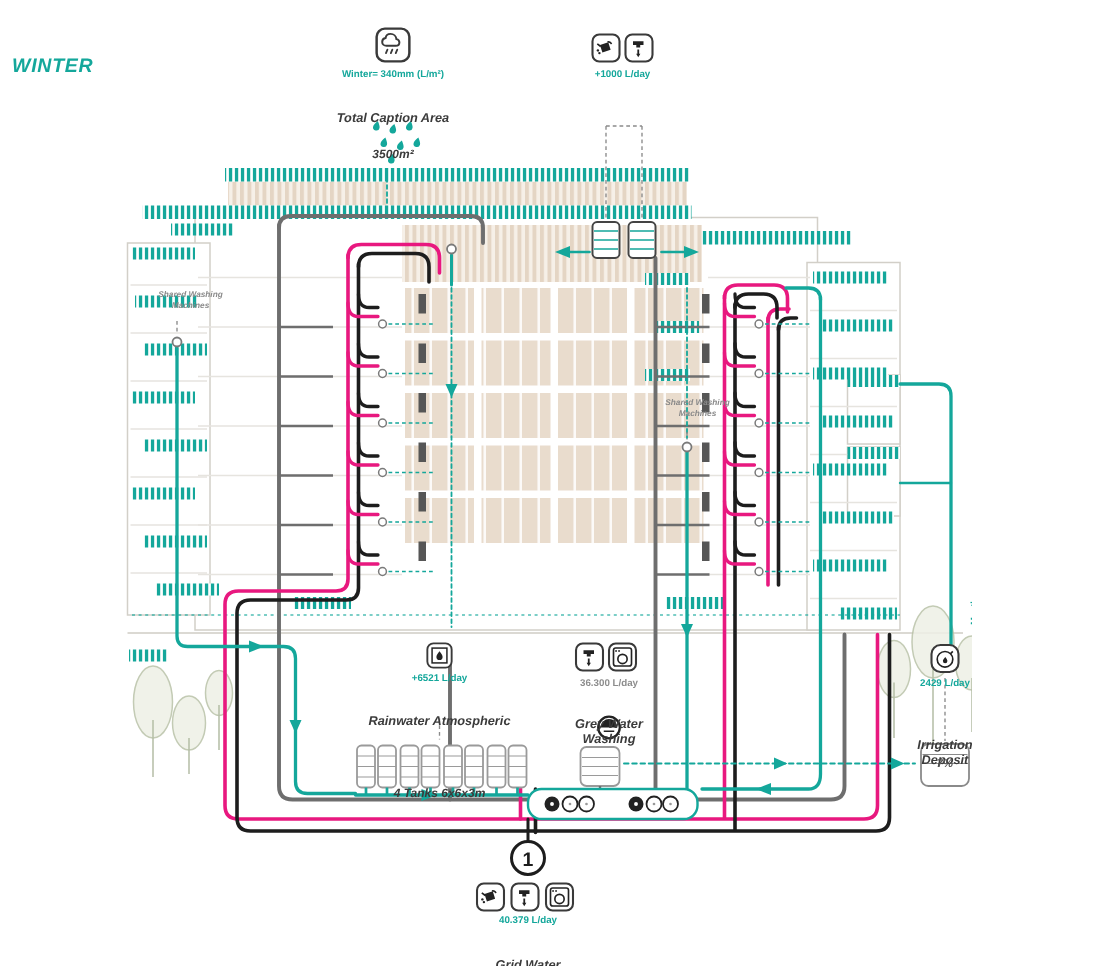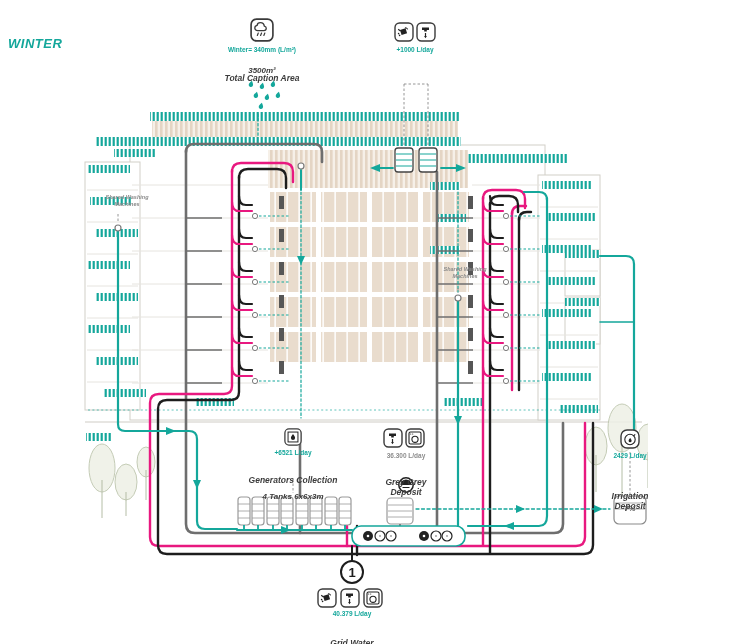--- a/index.html
+++ b/index.html
@@ -4,21 +4,21 @@
 <style>
   html,body{margin:0;padding:0;background:#fff;}
   .stage{position:relative;width:648px;height:644px;background:#ffffff;overflow:hidden;
          font-family:"Liberation Sans",sans-serif;}
   .art{position:absolute;left:0;top:0;}
   .lbl{position:absolute;text-align:center;}
   .winter{color:#14a79b;font-weight:700;font-style:italic;font-size:13px;letter-spacing:.5px;text-align:left;}
   .val{color:#14a79b;font-weight:700;font-size:6.5px;line-height:1.1;}
   .val.gray{color:#8d8d8d;}
   .ttl{color:#3b3b3b;font-weight:700;font-style:italic;font-size:8.5px;line-height:1.2;margin-top:18px;}
-  .sub{color:#3b3b3b;font-weight:700;font-style:italic;font-size:8px;line-height:1.2;}
+  .sub{color:#3b3b3b;font-weight:700;font-style:italic;font-size:8px;line-height:1.2;margin-top:32px;}
   .note{color:#8a8a8a;font-weight:600;font-style:italic;font-size:5.5px;line-height:1.3;}
   .vert{color:#14a79b;font-weight:700;font-size:6px;transform:rotate(-90deg);transform-origin:center;}
   .pct{color:#555;font-weight:700;font-style:italic;font-size:7.5px;}
   .num-badge{position:absolute;width:20px;height:20px;border:2px solid #1d1d1d;border-radius:50%;
              background:#fff;display:flex;align-items:center;justify-content:center;
              font-size:13px;font-weight:700;color:#1d1d1d;}
   .ic{position:absolute;}
   .ic svg{display:block;}
 </style>
 </head>
@@ -420,25 +420,25 @@
   <div class="lbl val" style="left:182px;top:46px;width:160px;">Winter= 340mm (L/m²)</div>
   <div class="lbl ttl" style="left:182px;top:55px;width:160px;">Total Caption Area</div>
   <div class="lbl sub" style="left:182px;top:66px;width:160px;">3500m²</div>
 
   <div class="lbl val" style="left:355px;top:46px;width:120px;">+1000 L/day</div>
 
   <div class="lbl note" style="left:102px;top:194px;width:50px;">Shared Washing Machines</div>
   <div class="lbl note" style="left:440px;top:266px;width:50px;">Shared Washing Machines</div>
 
   <div class="lbl val" style="left:223px;top:449px;width:140px;">+6521 L/day</div>
-  <div class="lbl ttl" style="left:223px;top:457px;width:140px;">Generators Collection</div>
+  <div class="lbl ttl" style="left:223px;top:457px;width:140px;">Rainwater Atmospheric</div>
   <div class="lbl sub" style="left:223px;top:492px;width:140px;">4 Tanks 6x6x3m</div>
 
   <div class="lbl val gray" style="left:346px;top:452px;width:120px;">36.300 L/day</div>
-  <div class="lbl ttl" style="left:371px;top:459px;width:70px;">Grey Grey Deposit</div>
+  <div class="lbl ttl" style="left:371px;top:459px;width:70px;">Grey Water Washing</div>
 
   <div class="lbl val" style="left:580px;top:452px;width:100px;">2429 L/day</div>
   <div class="lbl ttl" style="left:600px;top:473px;width:60px;">Irrigation Deposit</div>
 
   <div class="lbl vert" style="left:607px;top:382px;width:86px;">Mostly common areas</div>
 
   <div class="lbl pct" style="left:614px;top:504px;width:32px;">7%</div>
 
   <div class="num-badge" style="left:340px;top:560px;">1</div>
   <div class="lbl val" style="left:292px;top:610px;width:120px;">40.379 L/day</div>

